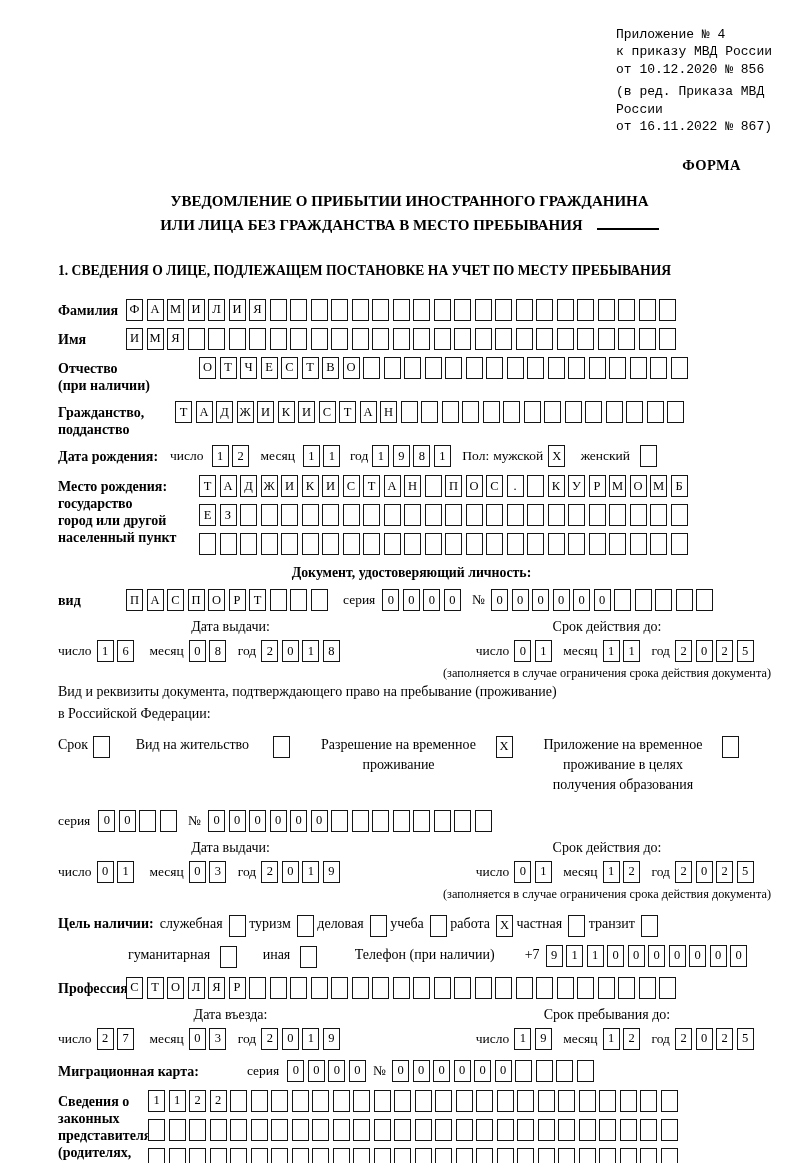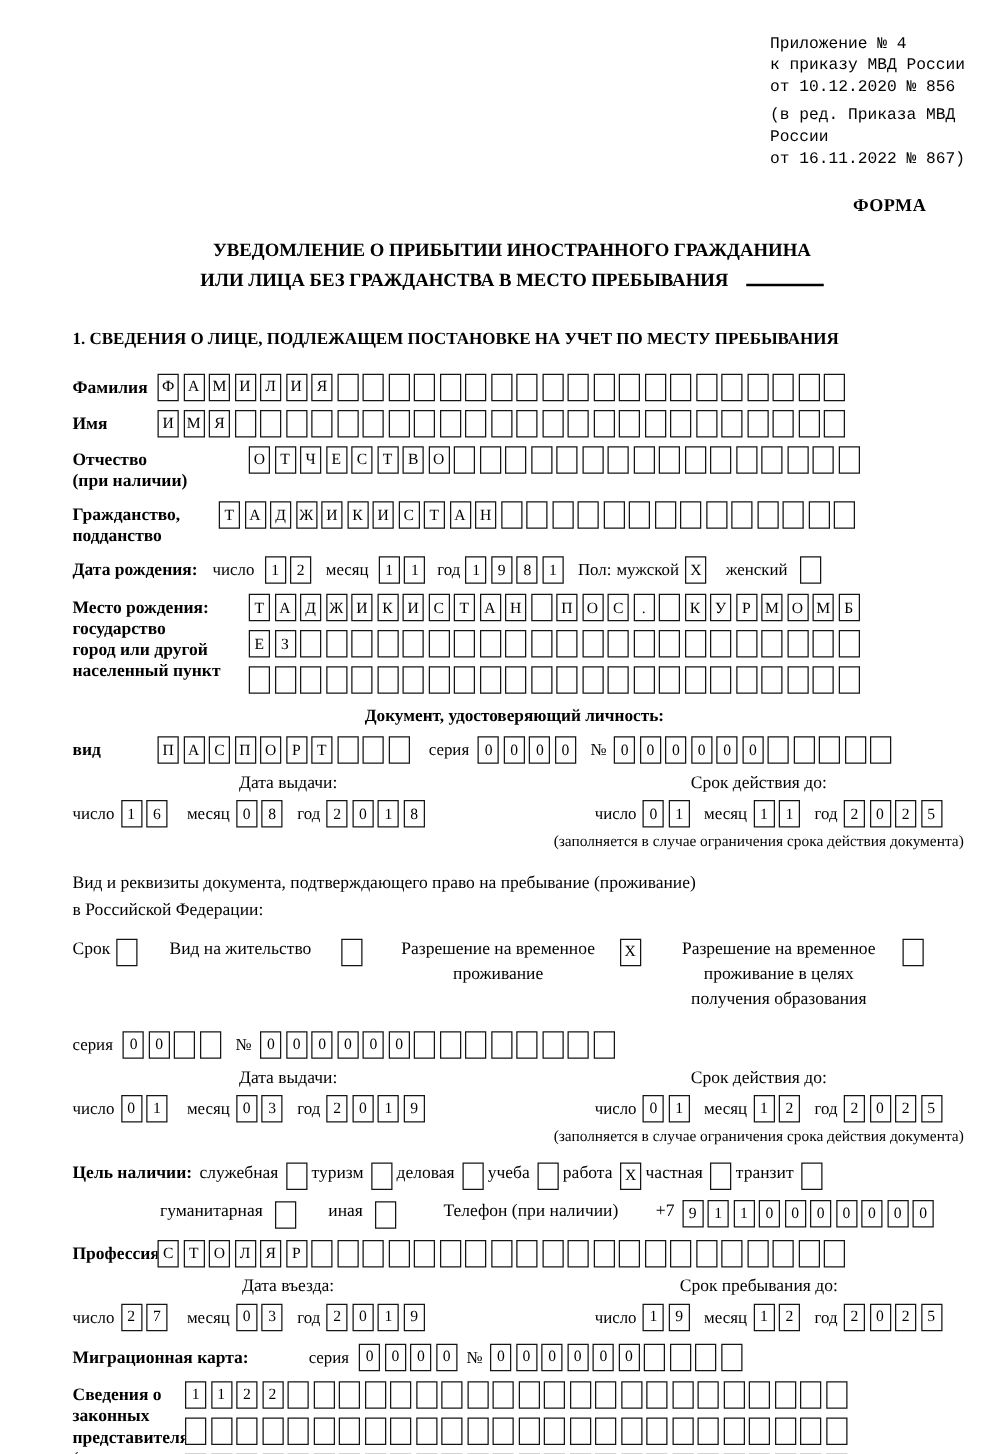--- a/index.html
+++ b/index.html
@@ -41,21 +41,21 @@
   .gap8 { margin-left: 8px; } .gap12 { margin-left: 12px; } .gap16 { margin-left: 16px; } .gap22 { margin-left: 22px; }
 
   .doc-heading { text-align: center; font-weight: bold; font-size: 13.8px; margin: 10px 0 8px -10px; }
 
   .dates-head { display: flex; justify-content: space-between; font-size: 14px; margin-top: 8px; padding-right: 18px; }
   .dates-head .h1 { width: 345px; text-align: center; }
   .dates-head .h2 { width: 300px; text-align: center; }
   .dates-row { display: flex; justify-content: space-between; margin-top: 5px; padding-right: 18px; }
   .note { font-size: 12.3px; text-align: right; margin-top: 4px; padding-right: 4px; }
 
-  .intro { font-size: 14px; line-height: 1.55; margin-top: 15px; }
+  .intro { font-size: 14px; line-height: 1.55; margin-top: 0; }
 
   .optrow { display: flex; align-items: flex-start; margin-top: 10px; }
   .opt { display: flex; align-items: flex-start; }
   .opt-label { font-size: 14px; text-align: center; line-height: 1.45; }
   .opt-label.wide { width: 178px; }
   .opt-label.wide2 { width: 182px; }
   .opt .cells { margin-left: 8px; margin-top: 1px; }
 
   .purpose-spread { display: flex; flex: 1; justify-content: flex-start; align-items: flex-start; }
   .purpose-spread .opt .cells { margin-left: 6px; }
@@ -441,21 +441,21 @@
           <span class="cell"></span>
         </span>
     </div>
     <div class="opt gap16">
       <span class="opt-label wide">Разрешение на временное проживание</span>
       <span class="cells">
           <span class="cell">X</span>
         </span>
     </div>
     <div class="opt gap16">
-      <span class="opt-label wide2">Разрешение на временное проживание в целях получения образования</span>
+      <span class="opt-label wide2">Приложение на временное проживание в целях получения образования</span>
       <span class="cells">
           <span class="cell"></span>
         </span>
     </div>
   </div>
 
   <div class="frow" style="margin-top:14px">
     <span class="sm" style="margin-right:8px;padding-top:3px">серия</span>
     <div class="cells">
         <span class="cell">0</span>

